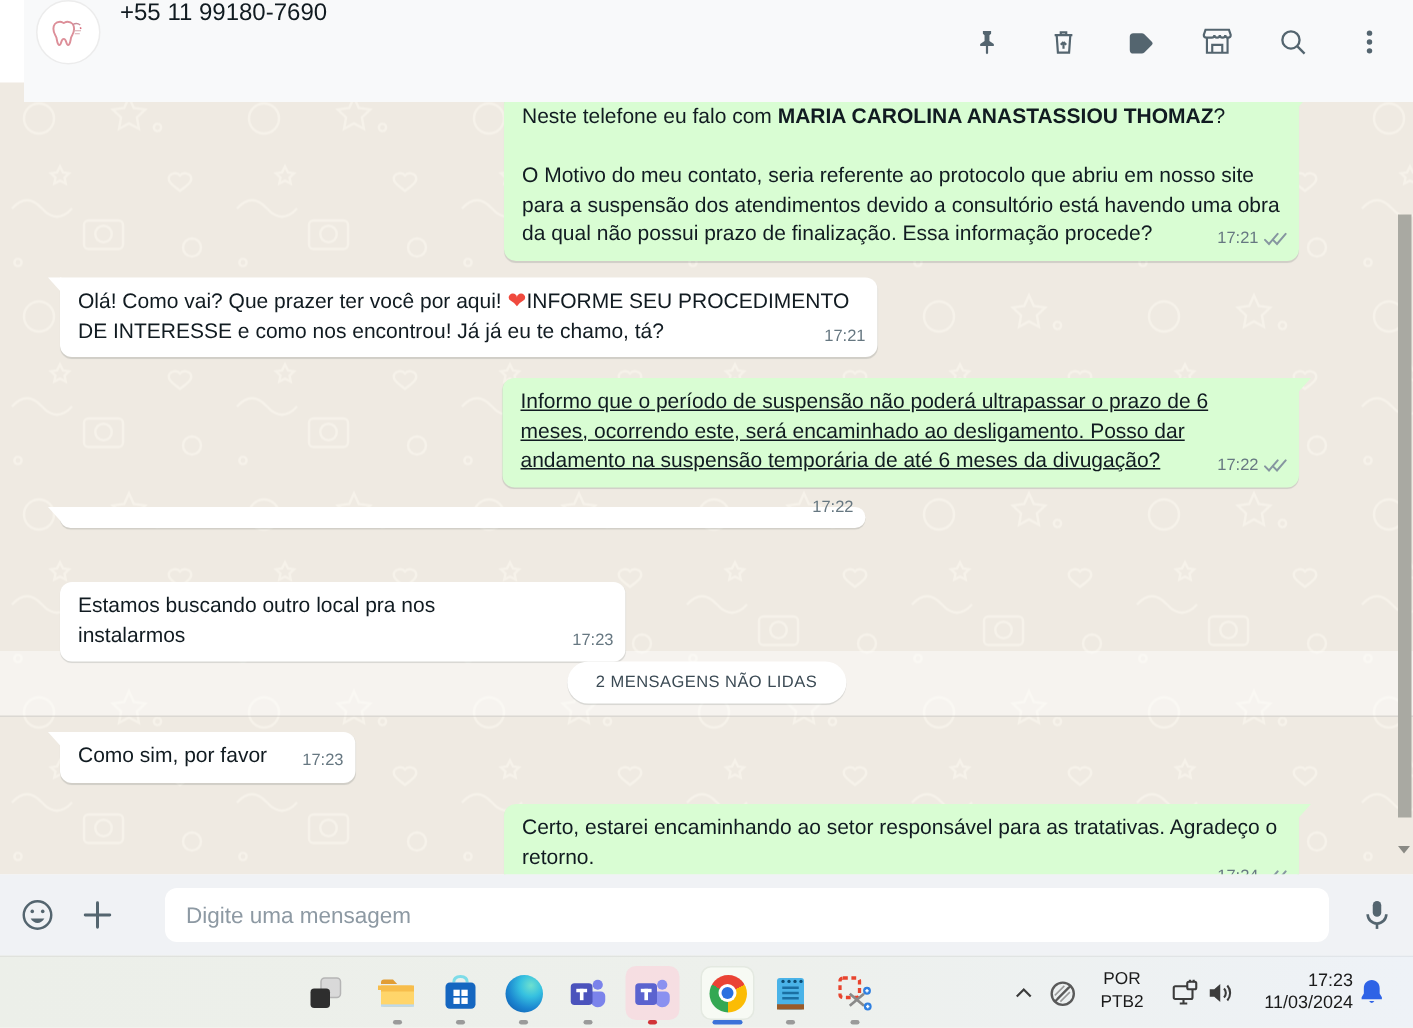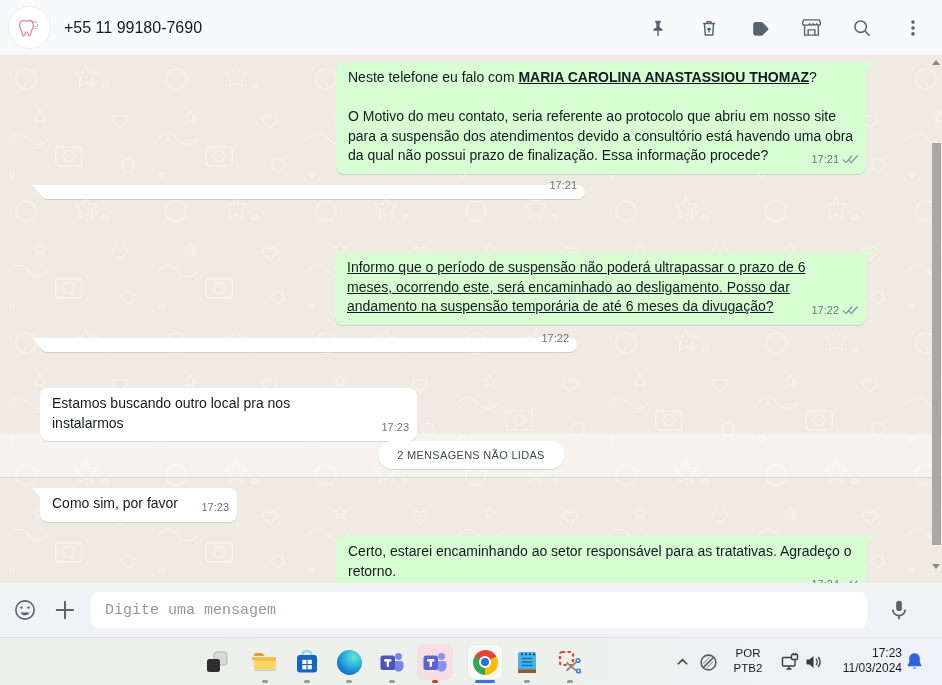--- a/index.html
+++ b/index.html
@@ -1,20 +1,20 @@
 <!DOCTYPE html>
 <html><head>
 <meta charset="utf-8">
 <style>
   html,body{margin:0;padding:0;}
   body{width:942px;height:685px;overflow:hidden;font-family:"Liberation Sans",sans-serif;background:#fff;}
   .screen{position:relative;width:942px;height:685px;overflow:hidden;}
 
   
-  .wa-header{position:absolute;top:0;left:0;right:0;height:55px;background:#f8f9fa;display:flex;align-items:center;z-index:5;}
+  .wa-header{position:absolute;top:0;left:16px;right:0;height:68px;background:#f8f9fa;display:flex;z-index:5;}
   .avatar{width:41px;height:41px;border-radius:50%;background:#fff;border:1px solid #ececec;margin-left:8px;display:flex;align-items:center;justify-content:center;flex:none;}
   .wa-title{margin-left:13px;font-size:16px;color:#111b21;}
   .header-actions{position:absolute;right:18px;top:0;height:55px;display:flex;align-items:center;gap:29px;}
   .hicon{width:22px;height:22px;display:flex;align-items:center;justify-content:center;cursor:pointer;}
 
   
   .chat{position:absolute;top:55px;left:0;right:0;height:528px;background:#efeae2;overflow:hidden;}
   .doodle{position:absolute;top:0;left:0;}
   .msg{position:absolute;border-radius:8px;box-shadow:0 1px .5px rgba(11,20,26,.13);font-size:14px;line-height:19.5px;color:#111b21;padding:6px 12px 8px 12px;box-sizing:border-box;}
   .msg.out{background:#d9fdd3;right:76px;}
@@ -22,38 +22,38 @@
   .tail{position:absolute;top:0;width:0;height:0;}
   .msg.in  .tail{left:-8px;border-top:10px solid #ffffff;border-left:9px solid transparent;}
   .msg.out .tail{right:-8px;border-top:10px solid #d9fdd3;border-right:9px solid transparent;}
   .msg.in.tailed{border-top-left-radius:0;}
   .msg.out.tailed{border-top-right-radius:0;}
   .para-gap{height:19.5px;}
   .meta{position:absolute;right:8px;bottom:4px;display:flex;align-items:center;gap:3px;}
   .time{font-size:11px;color:#667781;}
   .checks{display:flex;}
   .heart{color:#f04a3e;font-size:15px;}
-  b{font-weight:bold;text-decoration:underline;}
+  b{font-weight:bold;}
 
   .unread-band{position:absolute;left:0;right:0;top:379px;height:43px;background:rgba(255,255,255,.45);border-bottom:1px solid rgba(100,95,85,.18);}
   .unread-pill{position:absolute;top:386px;left:50%;transform:translateX(-50%);background:#fff;border-radius:16px;padding:8px 19px;font-size:11px;letter-spacing:.3px;color:#3b4a54;box-shadow:0 1px .5px rgba(11,20,26,.13);white-space:nowrap;}
 
   
   .sb-track{position:absolute;right:0;top:0;width:11px;height:100%;}
   .sb-thumb{position:absolute;right:1px;top:88px;width:9px;height:402px;background:#a9a9a2;}
   .sb-up,.sb-down{position:absolute;right:2px;width:0;height:0;border-left:4px solid transparent;border-right:4px solid transparent;}
   .sb-up{top:5px;border-bottom:5px solid #8a8a85;}
   .sb-down{top:509px;border-top:5px solid #8a8a85;}
 
   
   .composer{position:absolute;top:583px;left:0;right:0;height:54px;background:#f0f2f5;display:flex;align-items:center;z-index:6;}
   .cicon{width:26px;height:26px;display:flex;align-items:center;justify-content:center;cursor:pointer;flex:none;}
   .emoji-btn{margin-left:12px;}
   .plus-btn{margin-left:14px;}
-  .msg-input{margin-left:13px;width:748px;height:36px;border:none;border-radius:8px;background:#fff;font-family:Liberation Mono, monospace;font-size:15px;color:#111b21;padding:0 14px;outline:none;}
+  .msg-input{margin-left:32px;width:748px;height:36px;border:none;border-radius:8px;background:#fff;font-family:Liberation Sans, sans-serif;font-size:15px;color:#111b21;padding:0 14px;outline:none;}
   .msg-input::placeholder{color:#8d99a3;}
   .mic-btn{margin-left:19px;}
 
   
   .taskbar{position:absolute;top:637px;left:0;right:0;height:48px;background:linear-gradient(90deg,#ecefe9 0%,#edf0ec 55%,#eef2f7 100%);border-top:1px solid rgba(0,0,0,.05);z-index:7;}
   .search-pill{position:absolute;left:3px;top:7px;width:190px;height:32px;border-radius:17px;background:#fff;border:1px solid #e2e4e8;box-sizing:border-box;display:flex;align-items:center;cursor:pointer;}
   .search-pill .label{margin-left:9px;font-size:14px;color:#454545;}
   .search-pill .creature{position:absolute;right:10px;top:4px;}
   .tv-icon{position:absolute;left:206px;top:13px;cursor:pointer;}
   .tb-app{position:absolute;top:11px;width:26px;height:26px;cursor:pointer;}
@@ -162,20 +162,21 @@
             <svg width="16" height="11" viewBox="0 0 18 11" fill="none" stroke="#8696a0" stroke-width="1.5" stroke-linecap="round">
               <path d="M1.5 6l3 3L11 1.5"></path>
               <path d="M7.5 6l3 3L17 1.5"></path>
             </svg>
           </span>
       </div>
     </div>
 
     <div class="msg in tailed" style="top:130px;width:545px;">
       <span class="tail"></span>
+      <div><span>Olá! Como vai? Que prazer ter você por aqui! </span><span class="heart">❤</span><span>INFORME SEU PROCEDIMENTO DE INTERESSE e como nos encontrou! Já já eu te chamo, tá?</span></div>
       <div class="meta">
           <span class="time">17:21</span>
         </div>
     </div>
 
     <div class="msg out tailed" style="top:197px;width:531px;text-decoration:underline;">
       <span class="tail"></span>
       <div>Informo que o período de suspensão não poderá ultrapassar o prazo de 6 meses, ocorrendo este, será encaminhado ao desligamento. Posso dar andamento na suspensão temporária de até 6 meses da divugação?</div>
       <div class="meta">
         <span class="time">17:22</span>

